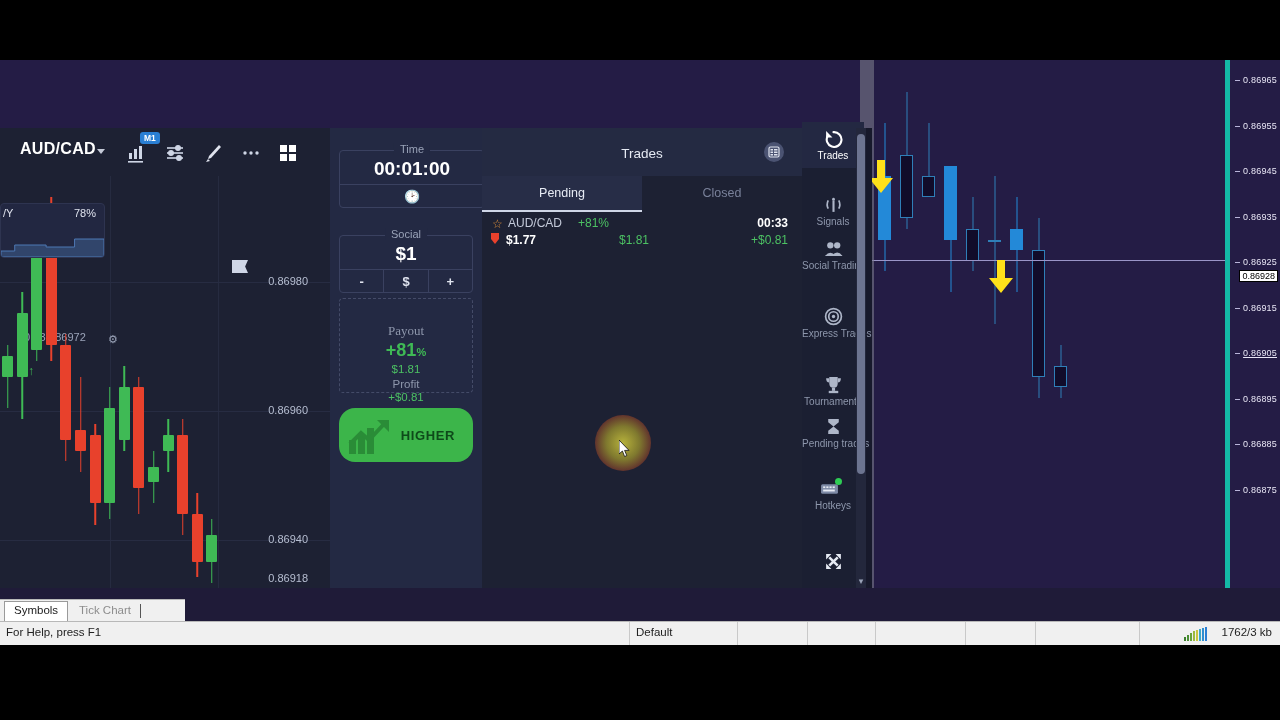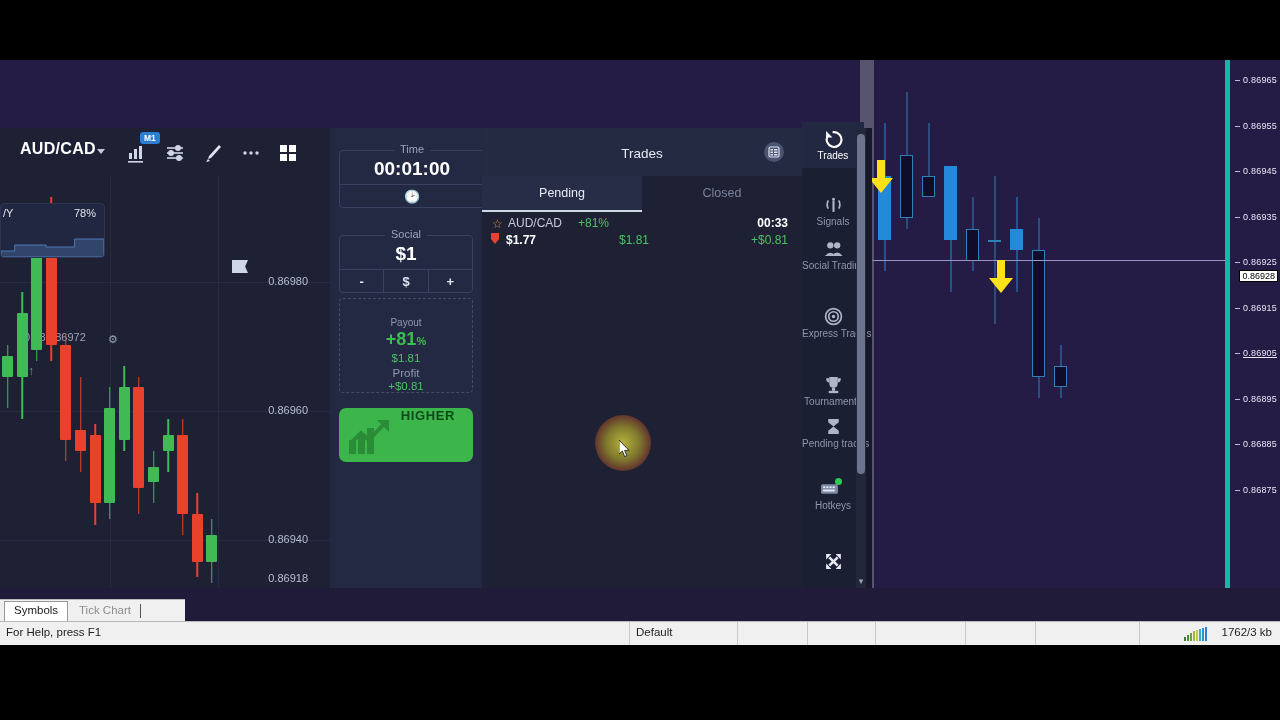--- a/index.html
+++ b/index.html
@@ -80,29 +80,29 @@
   .big-val { position:absolute; left:0; width:100%; text-align:center; color:#fff;
              font-size:19px; font-weight:bold; }
   .amt-val { position:absolute; left:0; width:100%; text-align:center; color:#fff;
              font-size:19px; font-weight:bold; }
   .sub-row { position:absolute; left:0; width:100%; border-top:1px solid #3a4160; display:flex; }
   .sub-row > div { flex:1; text-align:center; color:#dfe3ee; font-size:13px; padding:4px 0;
                    font-weight:bold; }
   .sub-row > div + div { border-left:1px solid #3a4160; }
   .payout-box { position:absolute; left:9px; top:170px; width:134px; height:95px;
                 border:1px dashed #444b68; border-radius:4px; text-align:center; }
-  .payout-lbl { color:#8e97ac; font-size:10px; margin-top:18px; }
+  .payout-lbl { color:#8e97ac; font-size:13px; margin-top:24px;font-family:Liberation Serif, serif; }
   .payout-pct { color:#3fba55; font-size:18px; font-weight:bold; margin-top:1px; }
   .payout-pct span { font-size:11px; }
   .payout-amt { color:#4cc163; font-size:11.5px; margin-top:2px; }
   .profit-lbl { color:#8e97ac; font-size:11.5px; margin-top:3px; }
   .profit-amt { color:#4cc163; font-size:11.5px; margin-top:1px; }
-  .trade-btn { position:absolute; left:9px; width:134px; height:54px; border-radius:7px;
+  .trade-btn { position:absolute; left:9px; width:134px; height:54px; border-radius:16px;
                color:#14521f; font-size:13px; font-weight:bold; letter-spacing:.6px;
-               display:flex; justify-content:flex-end; padding-right:18px;
+               display:flex; align-items:center; justify-content:flex-end; padding-right:18px;
                cursor:pointer; overflow:hidden; }
   .btn-higher { top:280px; background:#3cb54a; color:#0e4a1a; }
   .btn-lower  { top:349px; background:#e8412c; color:#8c1b12; }
   .btn-ico { position:absolute; left:8px; top:8px; width:50px; height:40px; opacity:.55; }
 
   
   .trades { position:absolute; left:482px; top:0; width:320px; height:460px; background:#1d2133; }
   .trades-head { position:absolute; left:0; top:0; width:320px; height:48px; background:#242a42;}
   .trades-title { position:absolute; left:0; width:320px; top:18px; text-align:center;
                   color:#e5e9f2; font-size:13.5px; }

